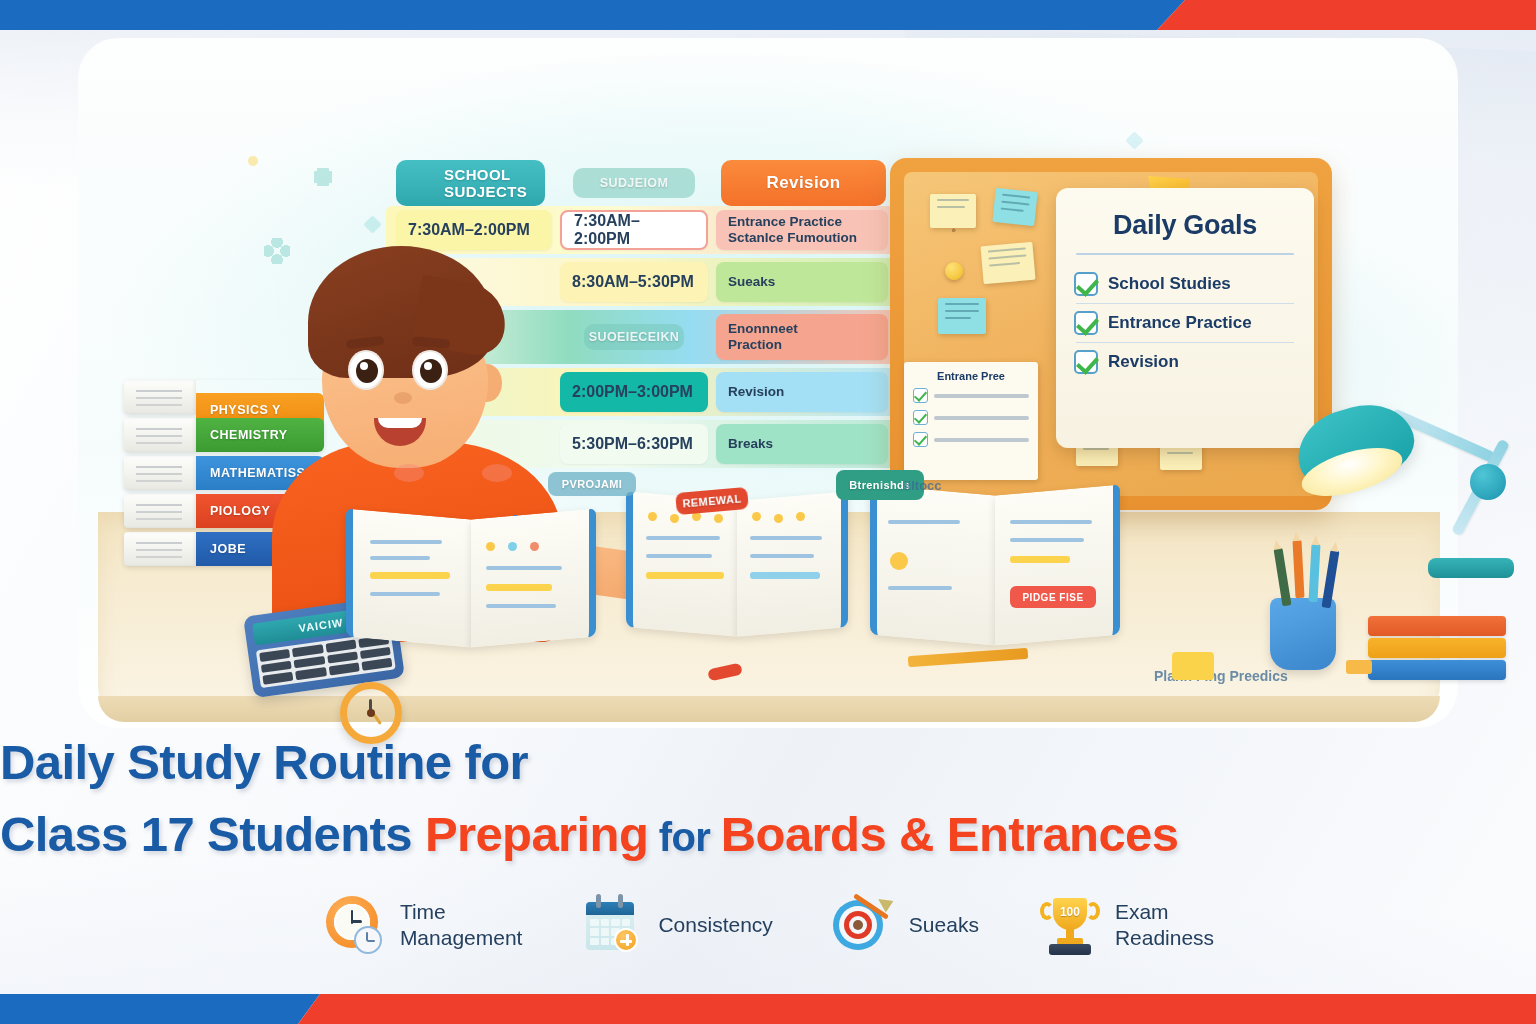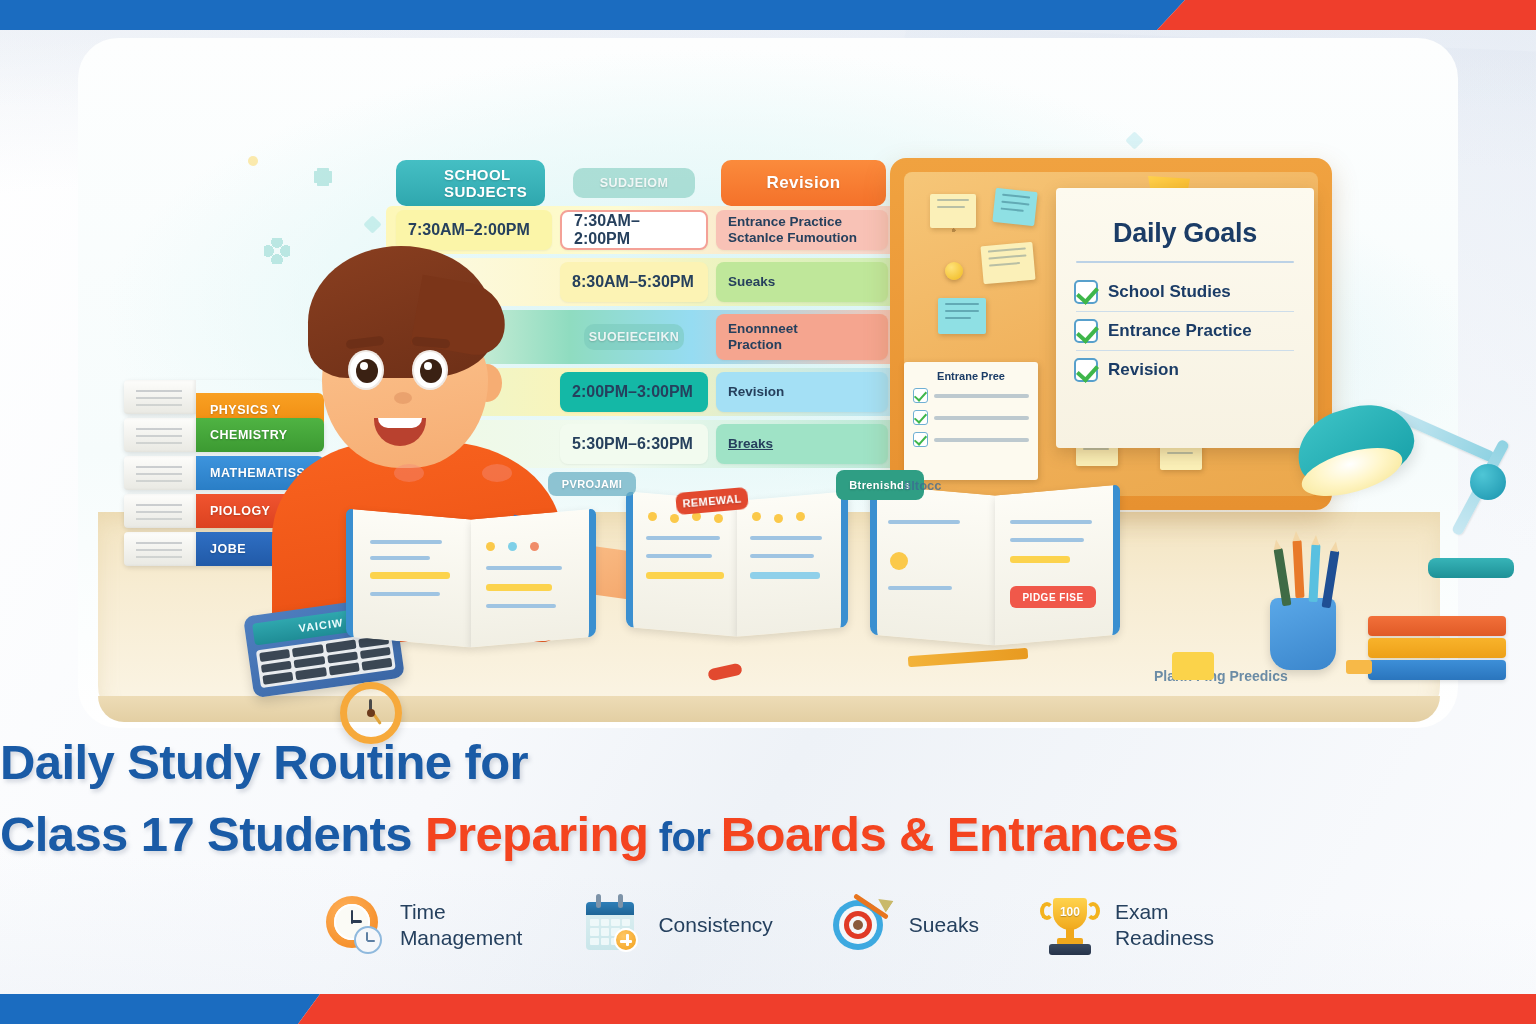--- a/index.html
+++ b/index.html
@@ -159,22 +159,22 @@
       radial-gradient(circle 1.6px at 47% 30%, rgba(120,80,30,.35) 99%, transparent),
       radial-gradient(circle 2px at 66% 78%, rgba(120,80,30,.35) 99%, transparent),
       radial-gradient(circle 1.8px at 82% 20%, rgba(120,80,30,.35) 99%, transparent),
       radial-gradient(circle 1.6px at 20% 86%, rgba(120,80,30,.35) 99%, transparent),
       radial-gradient(circle 2px at 90% 60%, rgba(120,80,30,.3) 99%, transparent),
       linear-gradient(160deg,#f6c678,#f0b05a 55%,#eba84c);
   }
   .goals-card {
     position: absolute; left: 166px; top: 30px; width: 258px; height: 260px;
     background: linear-gradient(180deg,#fdfaef,#f7f2e2);
-    border-radius: 4px; box-shadow: 0 6px 16px rgba(120,80,30,.28);
-    padding: 28px 16px;
+    border-radius: 12px; box-shadow: 0 6px 16px rgba(120,80,30,.28);
+    padding: 20px 16px;
   }
   .goals-title {
     text-align: center; font-size: 27px; font-weight: 800; color: #1b3c66;
     letter-spacing: -.3px; margin-top: 2px;
   }
   .goals-rule { height: 2px; background: #bcd2e6; margin: 12px 4px 10px; border-radius: 2px; }
   .goal-item { display: flex; align-items: center; gap: 10px; padding: 7px 2px; }
   .goal-label { font-size: 17px; font-weight: 700; color: #1b3c66; }
   .goal-sep { height: 1px; background: #cdddea; margin: 0 4px; }
   .chk {
@@ -504,21 +504,21 @@
 Praction</div>
       </div>
 
       <div class="tt-row" style="left:164px;top:212px;height:40px;">
         <div class="cell time" style="width:148px;height:40px;background:#14b8a6;">2:00PM–3:00PM</div>
         <div class="cell small" style="width:172px;height:40px;margin-left:8px;background:#a4e0f5;">Revision</div>
       </div>
 
       <div class="tt-row" style="left:164px;top:264px;height:40px;">
         <div class="cell time" style="width:148px;height:40px;background:#f2fbef;">5:30PM–6:30PM</div>
-        <div class="cell small" style="width:172px;height:40px;margin-left:8px;background:#9fe3c6;text-decoration:underline;">Breaks</div>
+        <div class="cell small" style="width:172px;height:40px;margin-left:8px;background:#9fe3c6;">Breaks</div>
       </div>
     </div>
 
     <div class="cork">
       <div class="cork-inner"></div>
 
       <span class="note yellow" style="left:40px;top:36px;width:46px;height:34px;">
         <i class="ln" style="display:block;"></i>
           <i class="ln" style="display:block;width:60%"></i>
       </span>

